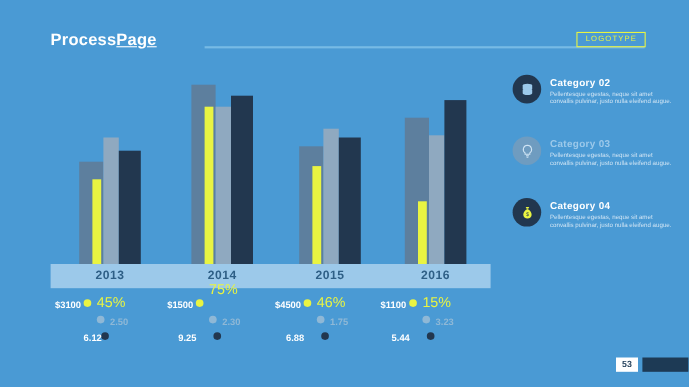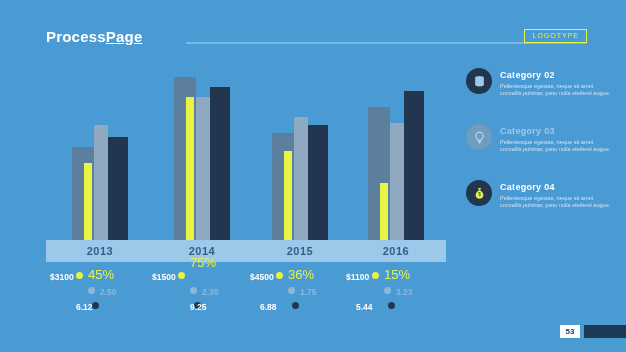--- a/index.html
+++ b/index.html
@@ -137,23 +137,23 @@
         <div class="dot" style="left: 42px; bottom: 16px; background: rgb(143, 184, 214);"></div>
         <div class="stat-mid" style="left: 54px; bottom: 13px;">2.50</div>
         <div class="dot" style="left: 46px; bottom: 1px; background: rgb(34, 55, 79);"></div>
         <div class="stat-low" style="left: 14px; bottom: -2px; padding-left: 16px;">6.12</div>
         <div class="dot" style="left: 132px; bottom: 31px; background: rgb(233, 244, 66);"></div>
         <div class="stat-pct" style="left: 144px; bottom: 40px; text-align: center;">75%</div>
         <div class="stat-money" style="left: 106px; bottom: 28px;">$1500</div>
         <div class="dot" style="left: 144px; bottom: 16px; background: rgb(143, 184, 214);"></div>
         <div class="stat-mid" style="left: 156px; bottom: 13px;">2.30</div>
         <div class="dot" style="left: 148px; bottom: 1px; background: rgb(34, 55, 79);"></div>
-        <div class="stat-low" style="left: 116px; bottom: -2px; margin-left: 28px;">9.25</div>
+        <div class="stat-low" style="left: 116px; bottom: -2px;">9.25</div>
         <div class="dot" style="left: 230px; bottom: 31px; background: rgb(233, 244, 66);"></div>
-        <div class="stat-pct" style="left: 242px; bottom: 28px;">36%</div>
+        <div class="stat-pct" style="left: 242px; bottom: 28px;">46%</div>
         <div class="stat-money" style="left: 204px; bottom: 28px;">$4500</div>
         <div class="dot" style="left: 242px; bottom: 16px; background: rgb(143, 184, 214);"></div>
         <div class="stat-mid" style="left: 254px; bottom: 13px;">1.75</div>
         <div class="dot" style="left: 246px; bottom: 1px; background: rgb(34, 55, 79);"></div>
         <div class="stat-low" style="left: 214px; bottom: -2px;">6.88</div>
         <div class="dot" style="left: 326px; bottom: 31px; background: rgb(233, 244, 66);"></div>
         <div class="stat-pct" style="left: 338px; bottom: 28px;">15%</div>
         <div class="stat-money" style="left: 300px; bottom: 28px;">$1100</div>
         <div class="dot" style="left: 338px; bottom: 16px; background: rgb(143, 184, 214);"></div>
         <div class="stat-mid" style="left: 350px; bottom: 13px;">3.23</div>

